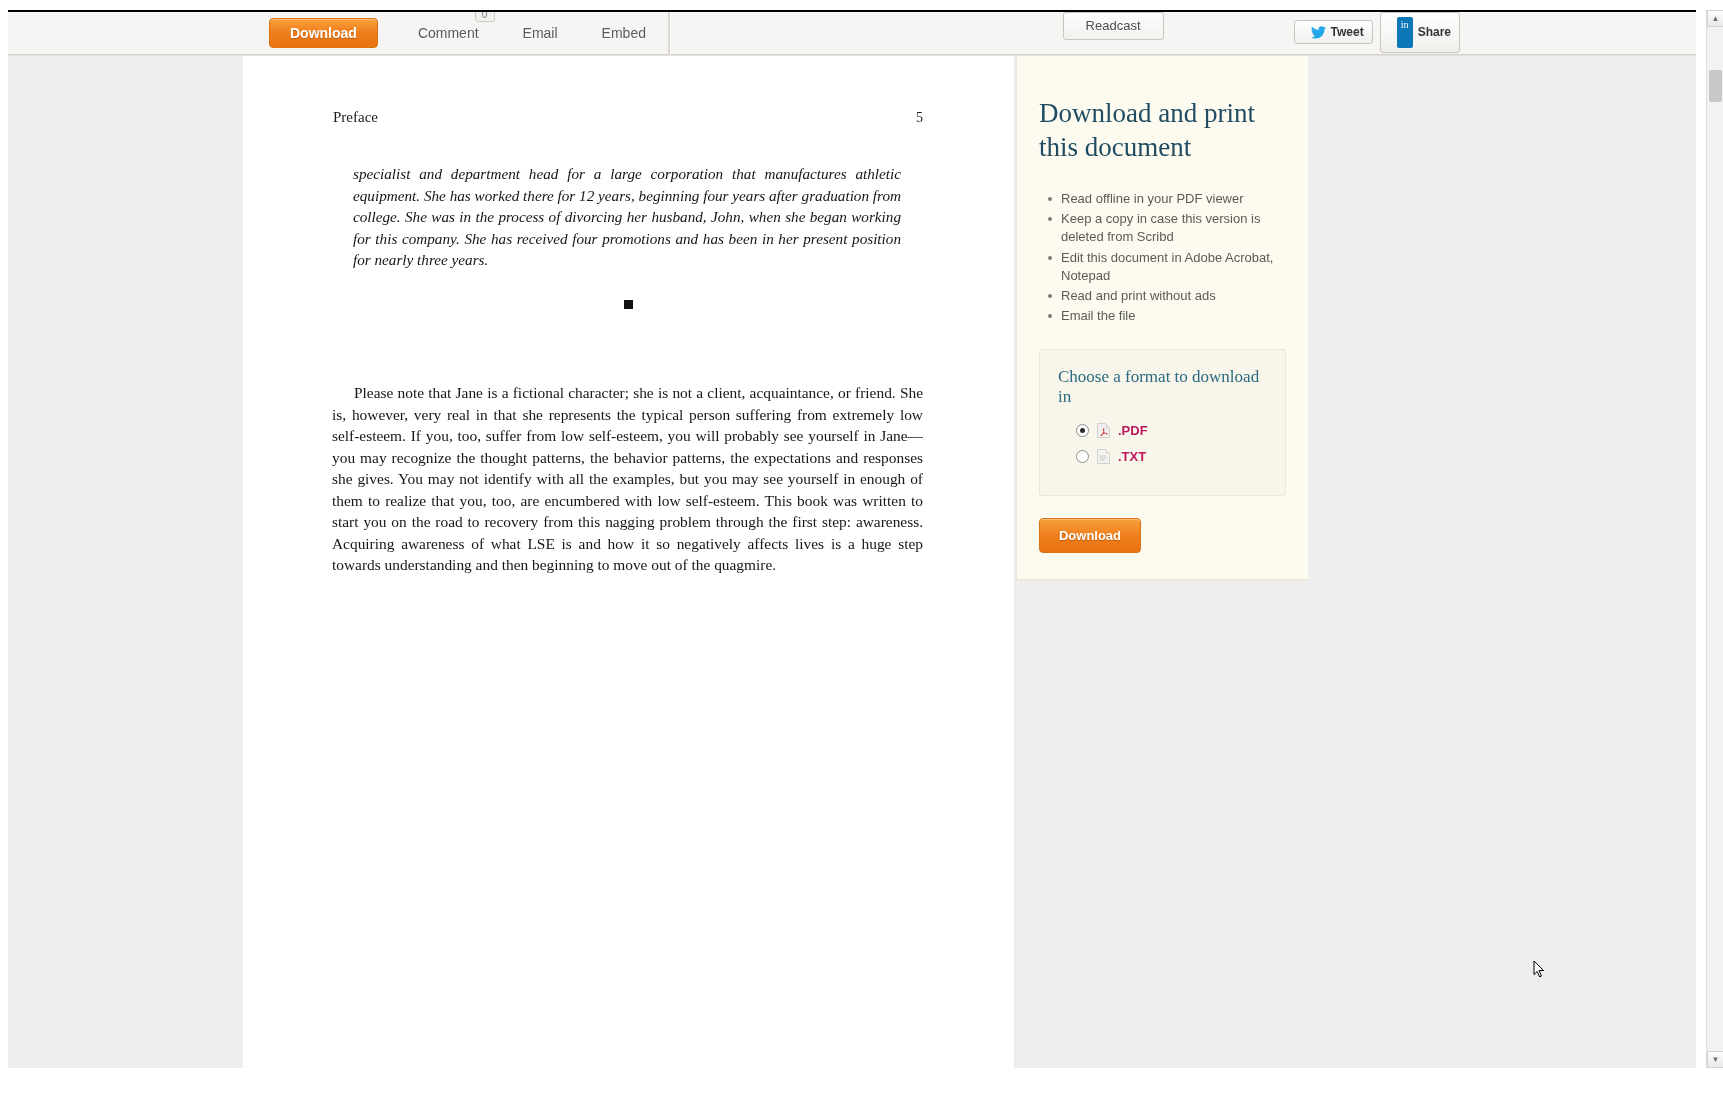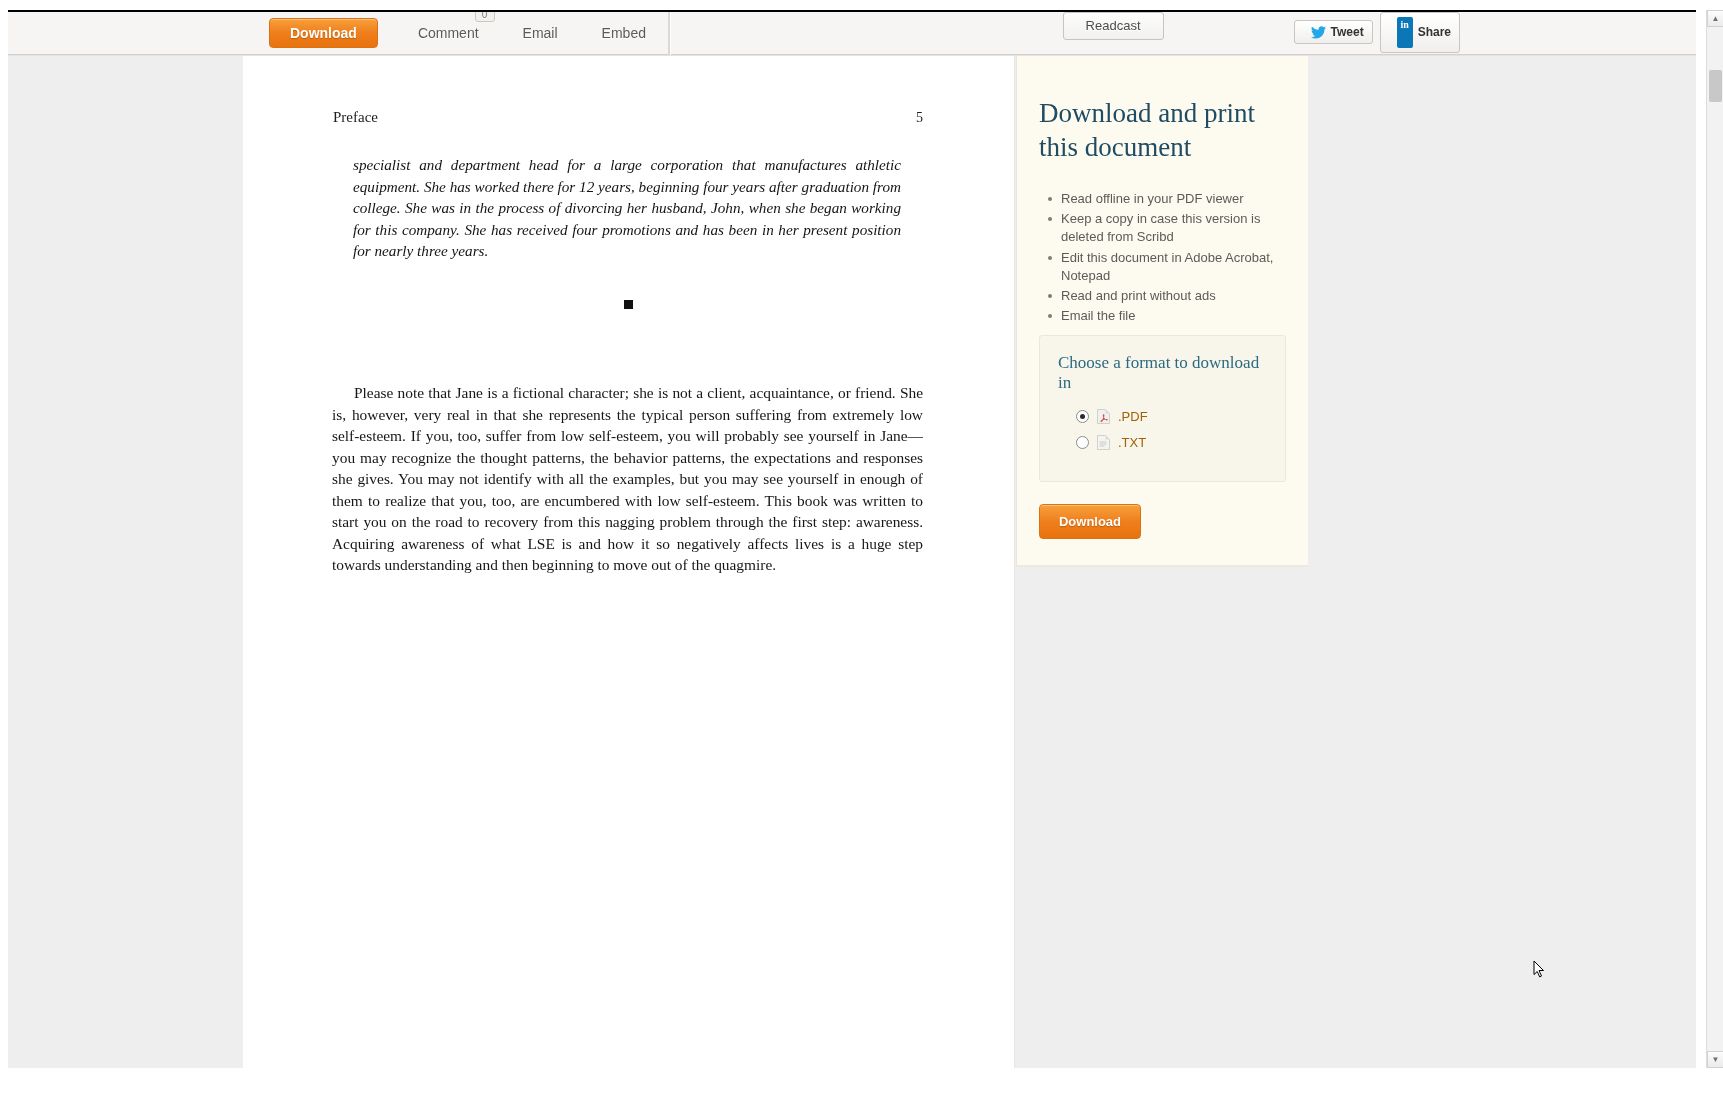--- a/index.html
+++ b/index.html
@@ -182,21 +182,21 @@
   .icon-tweet {
     width: 15px; height: 13px;
     display: inline-block;
   }
   .icon-li {
     width: 16px; height: 31px;
     background: #0b77b6;
     border-radius: 2px;
     color: #ffffff;
     font-size: 10px;
-    font-weight: bold;
+    font-weight: normal;
     line-height: 16px;
     text-align: center;
     font-family: "Liberation Serif", serif;
   }
 
   
   #doc-area {
     position: absolute;
     left: 0; top: 44px;
     width: 1688px; height: 1014px;
@@ -225,21 +225,21 @@
     font-size: 15px;
     color: #1d1d1d;
   }
   .doc-head-page {
     font-size: 14px;
     color: #1d1d1d;
   }
 
   .para-italic {
     position: absolute;
-    left: 110px; top: 98px;
+    left: 110px; top: 107px;
     width: 548px;
     font-family: "Liberation Serif", serif;
     font-style: italic;
     font-size: 15.2px;
     line-height: 21.5px;
     color: #141414;
     text-align: justify;
   }
 
   .marker-square {
@@ -304,21 +304,21 @@
   .panel-list li::before {
     content: "";
     position: absolute;
     left: -13px; top: 7px;
     width: 4px; height: 4px;
     border-radius: 50%;
     background: #7d7d79;
   }
 
   .format-box {
-    margin-top: 10px;
+    margin-top: 24px;
     background: #f8f5ea;
     border: 1px solid #ece8d8;
     border-radius: 3px;
     padding: 17px 18px 20px 18px;
   }
   .format-title {
     font-family: "Liberation Serif", serif;
     font-size: 17px;
     color: #2b6b82;
     margin-bottom: 16px;
@@ -346,21 +346,22 @@
     width: 5px; height: 5px;
     border-radius: 50%;
     background: #2b2b2b;
   }
   .fmt-ico {
     width: 13px; height: 15px;
     flex: 0 0 auto;
   }
   .fmt-label {
     font-size: 13px;
-    color: #a16207;
+    color: #be185d;
+    font-weight: bold;
   }
 
   .btn-download-side {
     display: block;
     margin-top: 22px;
     background: linear-gradient(to bottom, #f7a03b 0%, #ef7e1c 52%, #e8730f 100%);
     border: 1px solid #d9720f;
     border-radius: 4px;
     color: #ffffff;
     font-size: 13px;

